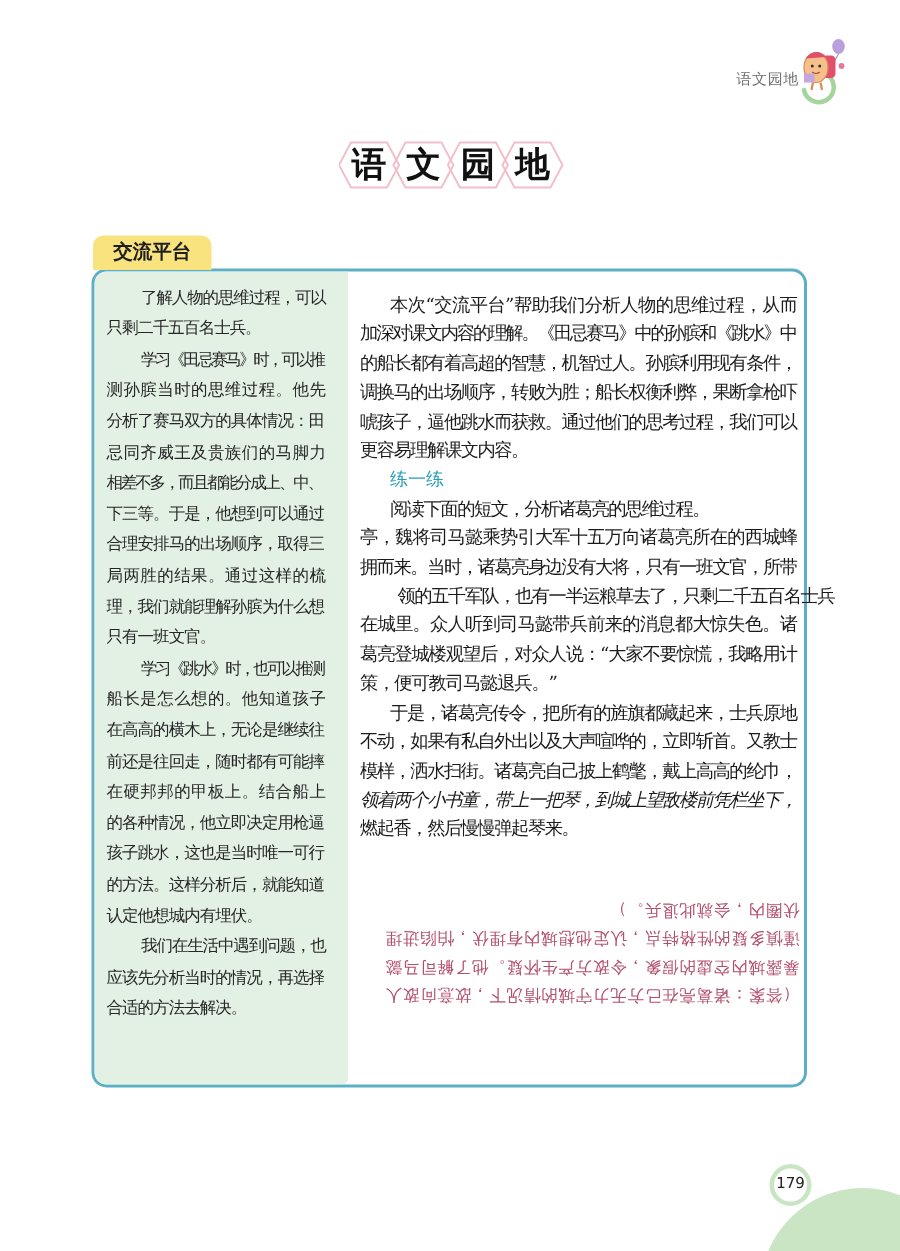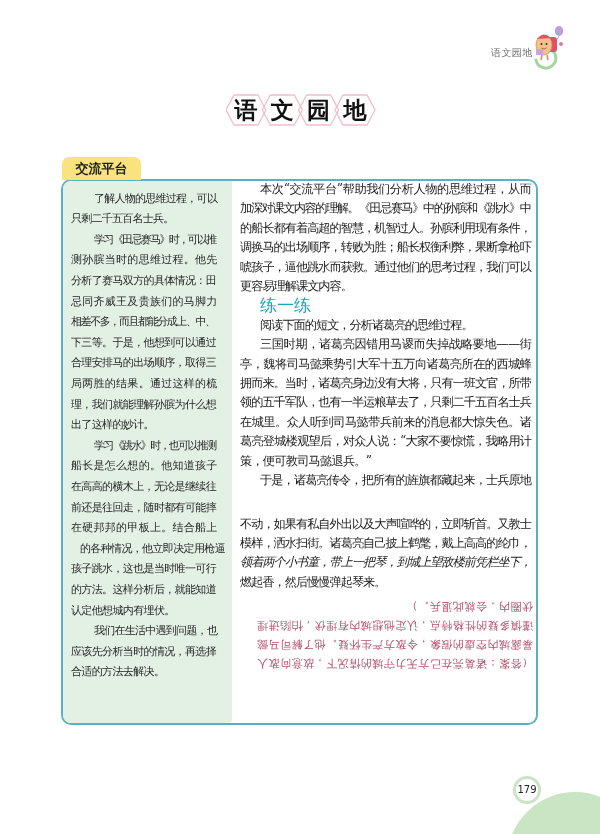--- a/index.html
+++ b/index.html
@@ -44,29 +44,29 @@
     position: absolute; left: 0; top: 0; bottom: 0; width: 169px;
     background: #e3f1e5; border-bottom-right-radius: 4px;
   }
 
   
   .col-left {
     position: absolute; left: 71px; top: 188.7px; width: 154px;
     font-size: 11px; line-height: 20.6px; color: #262626;
   }
   .col-right {
-    position: absolute; left: 240px; top: 180px; width: 292px;
+    position: absolute; left: 240px; top: 194px; width: 292px;
     font-size: 12.2px; line-height: 19.4px; color: #1b1b1b;
   }
   .ln { display: block; white-space: nowrap; }
   .col-left .ind { padding-left: 23px; }
   .col-right .ind { padding-left: 20px; }
   .ex-head {
     display: block; padding-left: 20px; color: #25a0b8;
-    font-family: "DejaVu Sans", "Liberation Sans", sans-serif; font-size: 17px;
+    font-family: "DejaVu Sans", "Liberation Sans", sans-serif; font-size: 12px;
   }
   .answer {
     position: absolute; left: 257px; top: 597px; width: 276px;
     font-size: 11px; line-height: 19px; color: #b34f6c;
     transform: rotate(180deg);
   }
 
   
   .deco-circle {
     position: absolute; left: 507px; top: 792px; width: 136px; height: 136px;
@@ -130,29 +130,29 @@
     <div>
       <span class="ln ind full" style="letter-spacing: -1.64323px;">学习《田忌赛马》时，可以推</span>
       <span class="ln full" style="letter-spacing: 0.273438px;">测孙膑当时的思维过程。他先</span>
       <span class="ln full" style="letter-spacing: -0.639423px;">分析了赛马双方的具体情况：田</span>
       <span class="ln full" style="letter-spacing: 0.273438px;">忌同齐威王及贵族们的马脚力</span>
       <span class="ln full" style="letter-spacing: -1.42188px;">相差不多，而且都能分成上、中、</span>
       <span class="ln full" style="letter-spacing: -0.639423px;">下三等。于是，他想到可以通过</span>
       <span class="ln full" style="letter-spacing: -0.639423px;">合理安排马的出场顺序，取得三</span>
       <span class="ln full" style="letter-spacing: 0.273438px;">局两胜的结果。通过这样的梳</span>
       <span class="ln full" style="letter-spacing: -0.639423px;">理，我们就能理解孙膑为什么想</span>
-      <span class="ln last" style="letter-spacing: -0.639423px;">出了这样的妙计。</span>
+      <span class="ln last" style="letter-spacing: -0.639423px;">只有一班文官。</span>
     </div>
     <div>
-      <span class="ln ind full" style="letter-spacing: -1.64323px;">学习《跳水》时，也可以推测</span>
+      <span class="ln ind full" style="letter-spacing: -1.64323px; font-family: Liberation Serif, serif;">学习《跳水》时，也可以推测</span>
       <span class="ln full" style="letter-spacing: 0.273438px;">船长是怎么想的。他知道孩子</span>
       <span class="ln full" style="letter-spacing: -0.639423px;">在高高的横木上，无论是继续往</span>
       <span class="ln full" style="letter-spacing: -0.639423px;">前还是往回走，随时都有可能摔</span>
       <span class="ln full" style="letter-spacing: 0.273438px;">在硬邦邦的甲板上。结合船上</span>
-      <span class="ln full" style="letter-spacing: -0.639423px; text-align: right;">的各种情况，他立即决定用枪逼</span>
+      <span class="ln full" style="letter-spacing: -0.639423px;">的各种情况，他立即决定用枪逼</span>
       <span class="ln full" style="letter-spacing: -0.639423px;">孩子跳水，这也是当时唯一可行</span>
       <span class="ln full" style="letter-spacing: -0.639423px;">的方法。这样分析后，就能知道</span>
       <span class="ln last" style="letter-spacing: -0.639423px;">认定他想城内有埋伏。</span>
     </div>
     <div>
       <span class="ln ind full" style="letter-spacing: -0.738636px;">我们在生活中遇到问题，也</span>
       <span class="ln full" style="letter-spacing: -0.639423px;">应该先分析当时的情况，再选择</span>
       <span class="ln last" style="letter-spacing: -0.639423px;">合适的方法去解决。</span>
     </div>
   </div>
@@ -162,31 +162,30 @@
       <span class="ln ind full" style="letter-spacing: -0.373641px;">本次“交流平台”帮助我们分析人物的思维过程，从而</span>
       <span class="ln full" style="letter-spacing: -1.42548px;">加深对课文内容的理解。《田忌赛马》中的孙膑和《跳水》中</span>
       <span class="ln full" style="letter-spacing: -0.995px;">的船长都有着高超的智慧，机智过人。孙膑利用现有条件，</span>
       <span class="ln full" style="letter-spacing: -0.995px;">调换马的出场顺序，转败为胜；船长权衡利弊，果断拿枪吓</span>
       <span class="ln full" style="letter-spacing: -0.995px;">唬孩子，逼他跳水而获救。通过他们的思考过程，我们可以</span>
       <span class="ln last" style="letter-spacing: -0.995px;">更容易理解课文内容。</span>
     </div>
     <span class="ex-head">练一练</span>
     <span class="ln ind last" style="letter-spacing: -0.995px;">阅读下面的短文，分析诸葛亮的思维过程。</span>
     <div>
-      <span class="ln ind full" style="letter-spacing: -0.377841px;">三国时期，诸葛亮因错用马谡而失掉战略要地——街</span>
       <span class="ln full" style="letter-spacing: -0.528646px;">亭，魏将司马懿乘势引大军十五万向诸葛亮所在的西城蜂</span>
       <span class="ln full" style="letter-spacing: -0.995px;">拥而来。当时，诸葛亮身边没有大将，只有一班文官，所带</span>
-      <span class="ln full" style="letter-spacing: -0.995px;">领的五千军队，也有一半运粮草去了，只剩二千五百名士兵</span>
+      <span class="ln full" style="letter-spacing: -0.995px; margin-left: 25px;">领的五千军队，也有一半运粮草去了，只剩二千五百名士兵</span>
       <span class="ln full" style="letter-spacing: -0.528646px;">在城里。众人听到司马懿带兵前来的消息都大惊失色。诸</span>
       <span class="ln full" style="letter-spacing: -0.756875px;">葛亮登城楼观望后，对众人说：“大家不要惊慌，我略用计</span>
       <span class="ln last" style="letter-spacing: -0.756875px;">策，便可教司马懿退兵。”</span>
     </div>
     <div>
       <span class="ln ind full" style="letter-spacing: -0.891304px;">于是，诸葛亮传令，把所有的旌旗都藏起来，士兵原地</span>
-      <span class="ln full" style="letter-spacing: -0.995px; margin-top: 24px;">不动，如果有私自外出以及大声喧哗的，立即斩首。又教士</span>
+      <span class="ln full" style="letter-spacing: -0.995px;">不动，如果有私自外出以及大声喧哗的，立即斩首。又教士</span>
       <span class="ln full" style="letter-spacing: -0.995px;">模样，洒水扫街。诸葛亮自己披上鹤氅，戴上高高的纶巾，</span>
       <span class="ln full" style="letter-spacing: -0.995px; font-style: italic;">领着两个小书童，带上一把琴，到城上望敌楼前凭栏坐下，</span>
       <span class="ln last" style="letter-spacing: -0.995px;">燃起香，然后慢慢弹起琴来。</span>
     </div>
   </div>
 
   <div class="answer">
     <span class="ln full" style="letter-spacing: 0.521739px;">（答案：诸葛亮在己方无力守城的情况下，故意向敌人</span>
     <span class="ln full" style="letter-spacing: 0.521739px;">暴露城内空虚的假象，令敌方产生怀疑。他了解司马懿</span>
     <span class="ln full" style="letter-spacing: 0.521739px;">谨慎多疑的性格特点，认定他想城内有埋伏，怕陷进埋</span>

